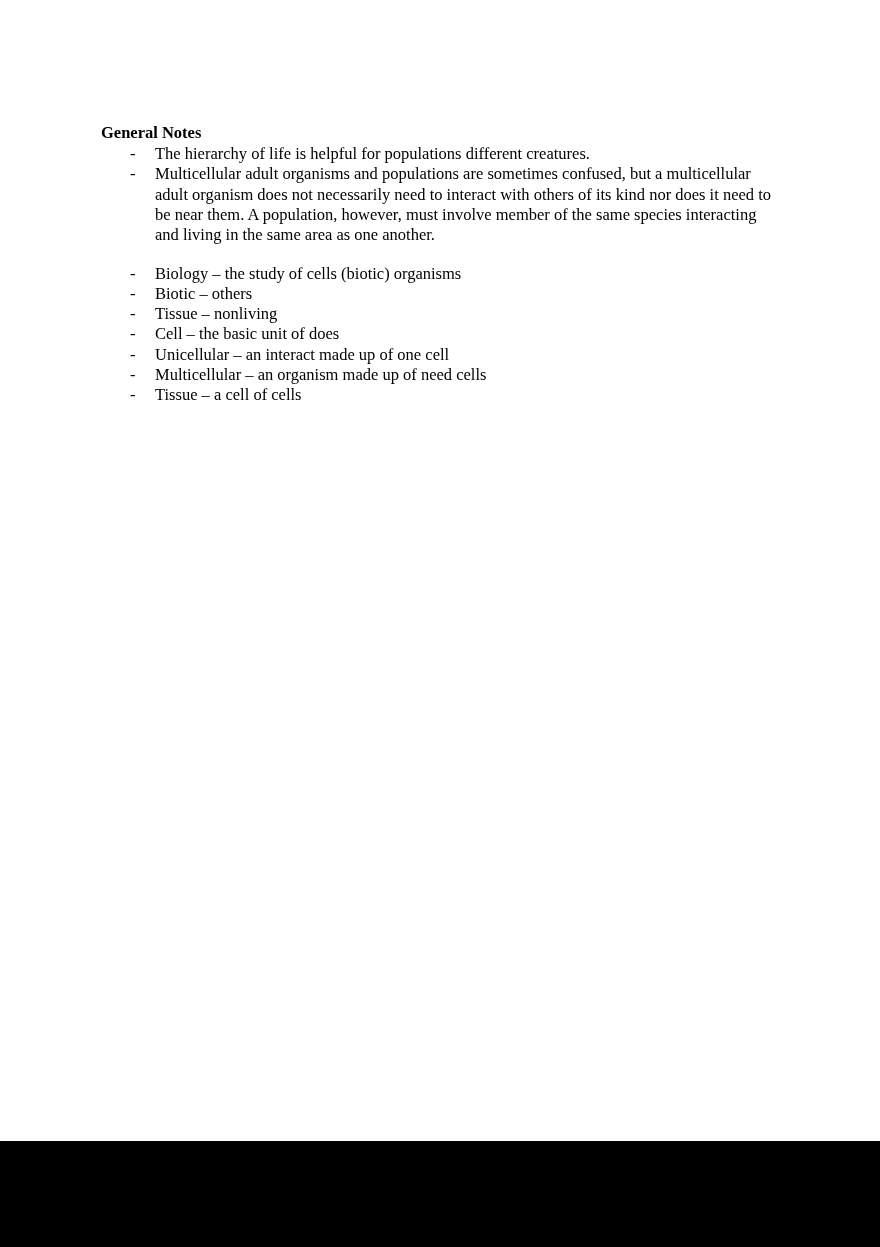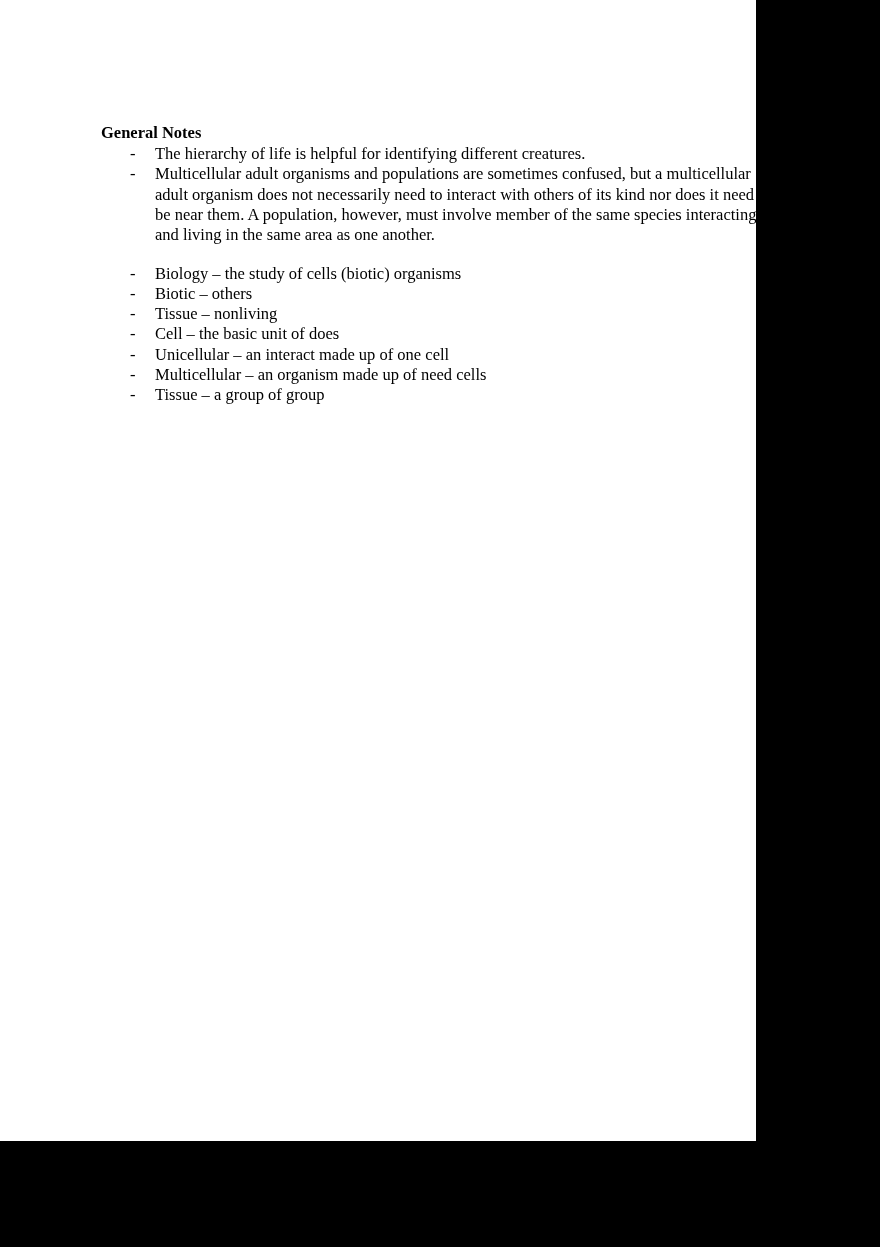--- a/index.html
+++ b/index.html
@@ -10,21 +10,21 @@
     width: 880px;
     height: 1247px;
     background: #000000;
     font-family: "Liberation Serif", serif;
     overflow: hidden;
   }
   .page {
     position: absolute;
     left: 0;
     top: 0;
-    width: 756px;
+    width: 880px;
     height: 1141px;
     background: #ffffff;
   }
   .content {
     position: absolute;
     left: 101px;
     top: 122px;
     width: 680px;
   }
   .section {
@@ -73,21 +73,21 @@
 <body>
 
 <div class="page">
   <div class="content">
 
     <div class="section">
       <h2 class="section-heading">General Notes</h2>
       <ul class="bullet-list">
         <li class="bullet-item">
           <span class="bullet-marker">-</span>
-          <span class="bullet-text">The hierarchy of life is helpful for identifying different creatures.</span>
+          <span class="bullet-text">The hierarchy of life is helpful for populations different creatures.</span>
         </li>
         <li class="bullet-item">
           <span class="bullet-marker">-</span>
           <span class="bullet-text">Multicellular adult organisms and populations are sometimes confused, but a multicellular adult organism does not necessarily need to interact with others of its kind nor does it need to be near them. A population, however, must involve member of the same species interacting and living in the same area as one another.</span>
         </li>
       </ul>
     </div>
 
     <div class="section">
       <ul class="bullet-list">
@@ -110,21 +110,21 @@
         <li class="bullet-item">
           <span class="bullet-marker">-</span>
           <span class="bullet-text">Unicellular – an interact made up of one cell</span>
         </li>
         <li class="bullet-item">
           <span class="bullet-marker">-</span>
           <span class="bullet-text">Multicellular – an organism made up of need cells</span>
         </li>
         <li class="bullet-item">
           <span class="bullet-marker">-</span>
-          <span class="bullet-text">Tissue – a group of group</span>
+          <span class="bullet-text">Tissue – a cell of cells</span>
         </li>
       </ul>
     </div>
 
   </div>
 </div>
 
 <div class="bottom-bar"></div>
 
 </body></html>

